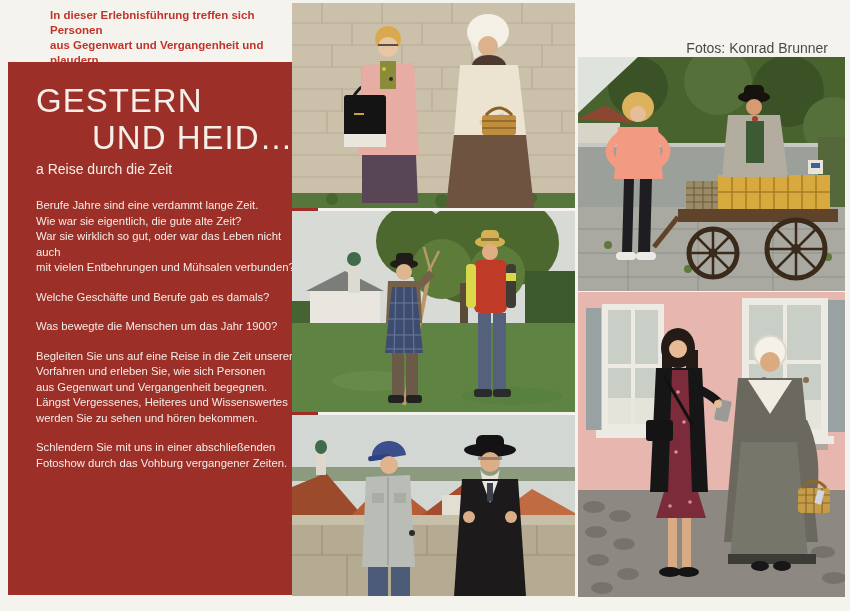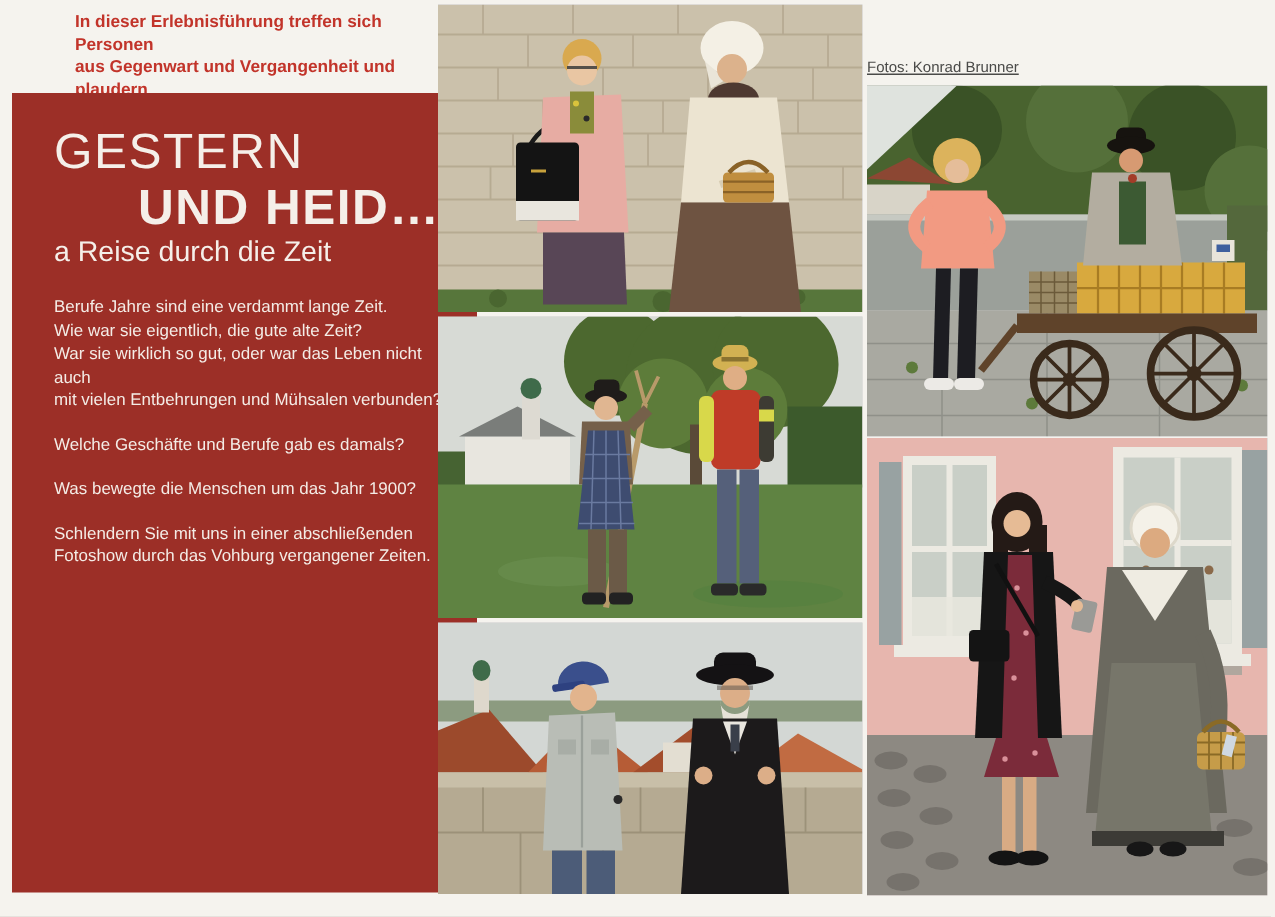--- a/index.html
+++ b/index.html
@@ -6,38 +6,38 @@
   .page{position:relative;width:850px;height:611px;background:#f5f3ee;overflow:hidden;}
   .preline{white-space:pre-line;}
 
   
   .intro{position:absolute;left:50px;top:8px;width:250px;color:#c2342a;
          font-size:11.5px;font-weight:bold;line-height:15px;}
   .red-panel{position:absolute;left:8px;top:62px;width:310px;height:533px;
              background:#9c2f27;color:#f3ece7;box-sizing:border-box;
              padding:20px 16px 0 28px;}
   .title{font-weight:300;font-size:33px;line-height:37px;letter-spacing:1px;color:#f5efe9;}
-  .title .l2{display:block;margin-left:56px;font-weight:bold;}
-  .subtitle{font-size:19px;line-height:22px;margin-top:2px;color:#f5efe9;}
+  .title .l2{display:block;margin-left:56px;}
+  .subtitle{font-size:14px;line-height:22px;margin-top:2px;color:#f5efe9;}
   .body-copy p{margin:0 0 14px 0;font-size:11.3px;line-height:15.5px;color:#f4ece6;}
   .body-copy{margin-top:18px;}
   .strong-line{font-weight:bold;margin-bottom:0 !important;}
   .after-strong{margin-top:0 !important;}
 
   
   .photo{position:absolute;background:#ccc;overflow:hidden;}
   .photo svg{display:block;width:100%;height:100%;}
   #photo1{left:292px;top:3px;width:283px;height:205px;}
   #photo2{left:292px;top:211px;width:283px;height:201px;}
   #photo3{left:292px;top:415px;width:283px;height:181px;}
   #photo4{left:578px;top:57px;width:267px;height:234px;}
   #photo5{left:578px;top:292px;width:267px;height:305px;}
 
-  .credit{position:absolute;left:578px;top:40px;width:250px;
-          font-size:10px;color:#4a4a48;text-decoration:underline;}
+  .credit{position:absolute;left:578px;top:40px;width:250px;text-align:right;
+          font-size:14px;color:#4a4a48;}
 </style>
 </head>
 <body>
 
 <div class="page">
 
   <div class="intro preline">In dieser Erlebnisführung treffen sich Personen
 aus Gegenwart und Vergangenheit und plaudern
 aus ihrem Leben.</div>
 
@@ -48,20 +48,25 @@
     </div>
     <div class="subtitle">a Reise durch die Zeit</div>
 
     <div class="body-copy">
       <p class="preline">Berufe Jahre sind eine verdammt lange Zeit.
 Wie war sie eigentlich, die gute alte Zeit?
 War sie wirklich so gut, oder war das Leben nicht auch
 mit vielen Entbehrungen und Mühsalen verbunden?</p>
       <p class="preline">Welche Geschäfte und Berufe gab es damals?</p>
       <p class="preline">Was bewegte die Menschen um das Jahr 1900?</p>
+      <p class="preline">Begleiten Sie uns auf eine Reise in die Zeit unserer
+Vorfahren und erleben Sie, wie sich Personen
+aus Gegenwart und Vergangenheit begegnen.
+Längst Vergessenes, Heiteres und Wissenswertes
+werden Sie zu sehen und hören bekommen.</p>
       <p class="preline after-strong">Schlendern Sie mit uns in einer abschließenden
 Fotoshow durch das Vohburg vergangener Zeiten.</p>
 
     </div>
 
   </div>
 
   <div class="credit">Fotos: Konrad Brunner</div>
 
   <div class="photo" id="photo1">

